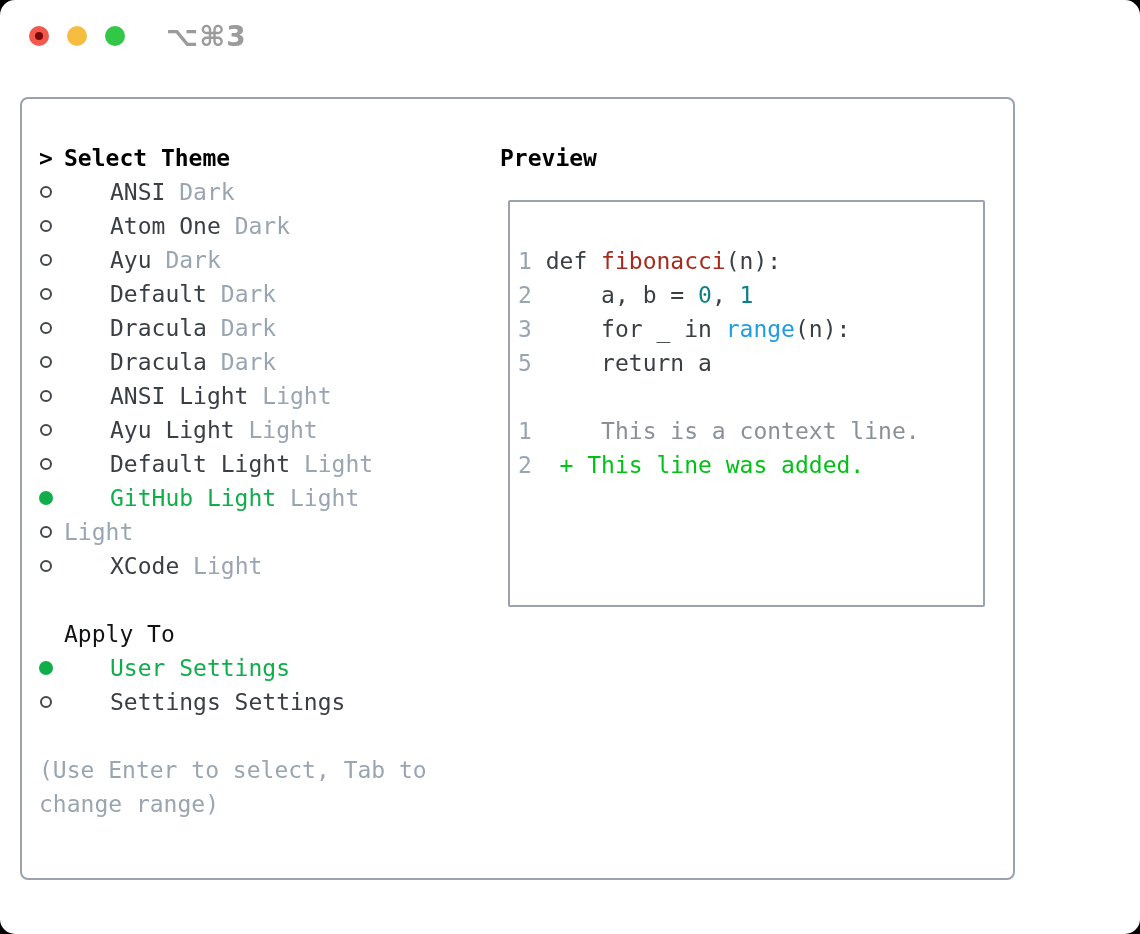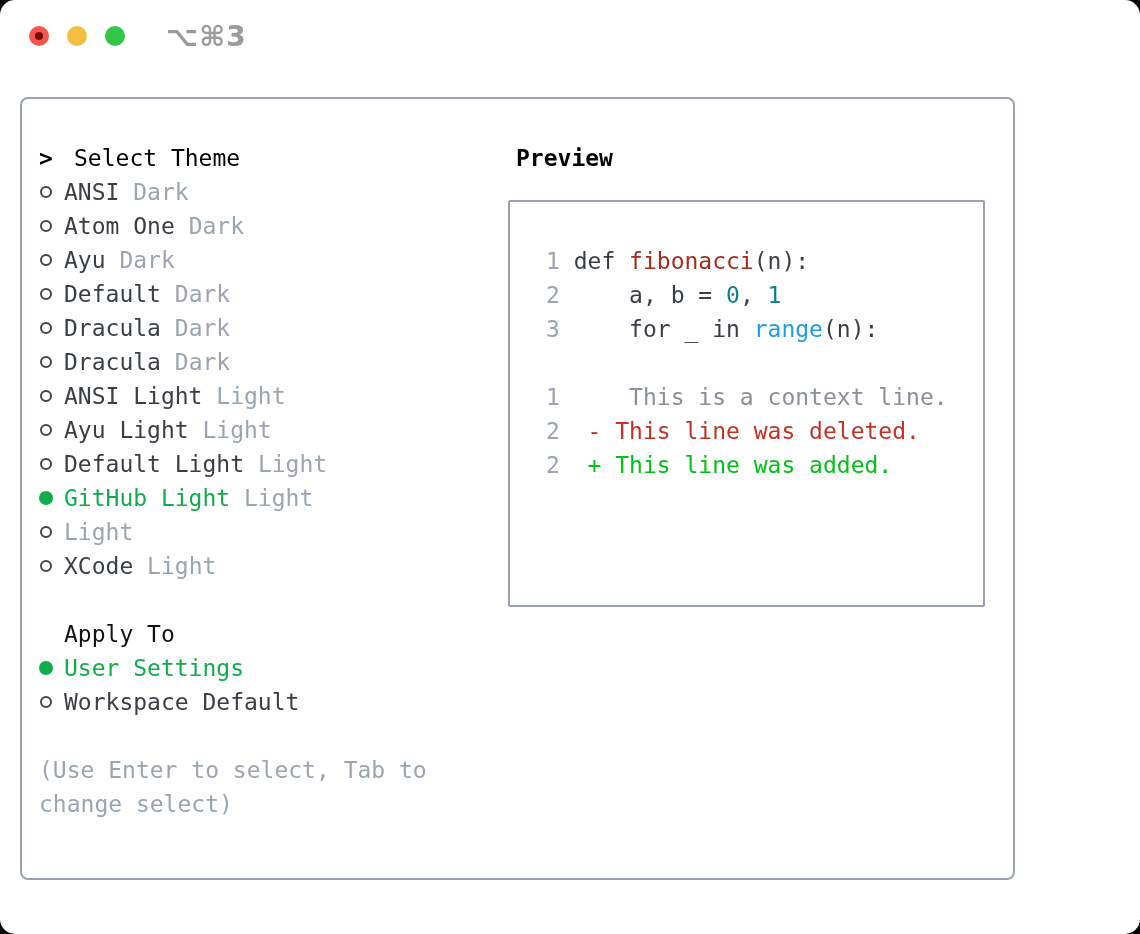--- a/index.html
+++ b/index.html
@@ -79,45 +79,45 @@
   .dot.filled {
     border: none;
     background: var(--c-select);
     width: 14px; height: 14px;
     margin-left: 0;
   }
   .caret {
     font-weight: bold;
     color: #000;
   }
-  .row .t-title { font-weight: normal; color: #000; margin-left: 10px; }
-  .row .t-name { color: var(--c-fg); }
+  .row .t-title { font-weight: bold; color: #000; }
+  .row .t-name { color: var(--c-fg); margin-left: 46px; }
   .row .t-name.selected { color: var(--c-select); }
   .row .t-variant { color: var(--c-muted); }
   .row.hint { color: var(--c-muted); }
   .row .apply-title { color: #101214; text-align: right; }
   
   .preview-title {
     position: absolute;
-    left: 494px; top: 42px;
+    left: 478px; top: 42px;
     height: 34px;
     display: flex; align-items: center;
     font-size: 23px; font-weight: bold; color: #000;
   }
   .preview-box {
     position: absolute;
     left: 486px; top: 101px;
     width: 473px; height: 403px;
     border: 2px solid var(--c-border);
     border-radius: 2px;
     background: #fff;
     overflow: hidden;
   }
   .code {
-    padding: 42px 0 0 36px;
+    padding: 42px 0 0 8px;
   }
   .cline {
     height: 34px;
     font-size: 23px;
     line-height: 34px;
     white-space: pre;
   }
   .ln { color: var(--c-muted); }
   .tok-fg      { color: var(--c-fg); }
   .tok-func    { color: var(--c-func); }
@@ -154,34 +154,34 @@
         <div class="row"><span class="bullet"><span class="dot"></span></span><span class="t-name">Dracula </span><span class="t-variant">Dark</span></div>
         <div class="row"><span class="bullet"><span class="dot"></span></span><span class="t-name">ANSI Light </span><span class="t-variant">Light</span></div>
         <div class="row"><span class="bullet"><span class="dot"></span></span><span class="t-name">Ayu Light </span><span class="t-variant">Light</span></div>
         <div class="row"><span class="bullet"><span class="dot"></span></span><span class="t-name">Default Light </span><span class="t-variant">Light</span></div>
         <div class="row"><span class="bullet"><span class="dot filled"></span></span><span class="t-name selected">GitHub Light </span><span class="t-variant">Light</span></div>
         <div class="row"><span class="bullet"><span class="dot"></span></span><span class="t-variant">Light</span></div>
         <div class="row"><span class="bullet"><span class="dot"></span></span><span class="t-name">XCode </span><span class="t-variant">Light</span></div>
         <div class="row"></div>
         <div class="row"><span class="bullet"></span><span class="apply-title">Apply To</span></div>
         <div class="row"><span class="bullet"><span class="dot filled"></span></span><span class="t-name selected">User Settings</span></div>
-        <div class="row"><span class="bullet"><span class="dot"></span></span><span class="t-name">Workspace Default</span></div>
+        <div class="row"><span class="bullet"><span class="dot"></span></span><span class="t-name">Settings Settings</span></div>
         <div class="row"></div>
         <div class="row hint">(Use Enter to select, Tab to</div>
-        <div class="row hint">change select)</div>
+        <div class="row hint">change range)</div>
       </div>
 
     <div class="preview-title">Preview</div>
 
     <div class="preview-box">
       <div class="code" id="code">
           <div class="cline"><span class="ln">1 </span><span class="tok-fg">def </span><span class="tok-func">fibonacci</span><span class="tok-fg">(n):</span></div>
           <div class="cline"><span class="ln">2 </span><span class="tok-fg">    a, b = </span><span class="tok-num">0</span><span class="tok-fg">, </span><span class="tok-num">1</span></div>
           <div class="cline"><span class="ln">3 </span><span class="tok-fg">    for _ in </span><span class="tok-builtin">range</span><span class="tok-fg">(n):</span></div>
+          <div class="cline"><span class="ln">5 </span><span class="tok-fg">    return a</span></div>
           <div class="cline"><span class="ln"> </span></div>
           <div class="cline"><span class="ln">1 </span><span class="tok-ctx">    This is a context line.</span></div>
-          <div class="cline"><span class="ln">2 </span><span class="tok-del"> - This line was deleted.</span></div>
           <div class="cline"><span class="ln">2 </span><span class="tok-add"> + This line was added.</span></div>
         </div>
     </div>
   </div>
 
 </div>
 
 </body></html>

